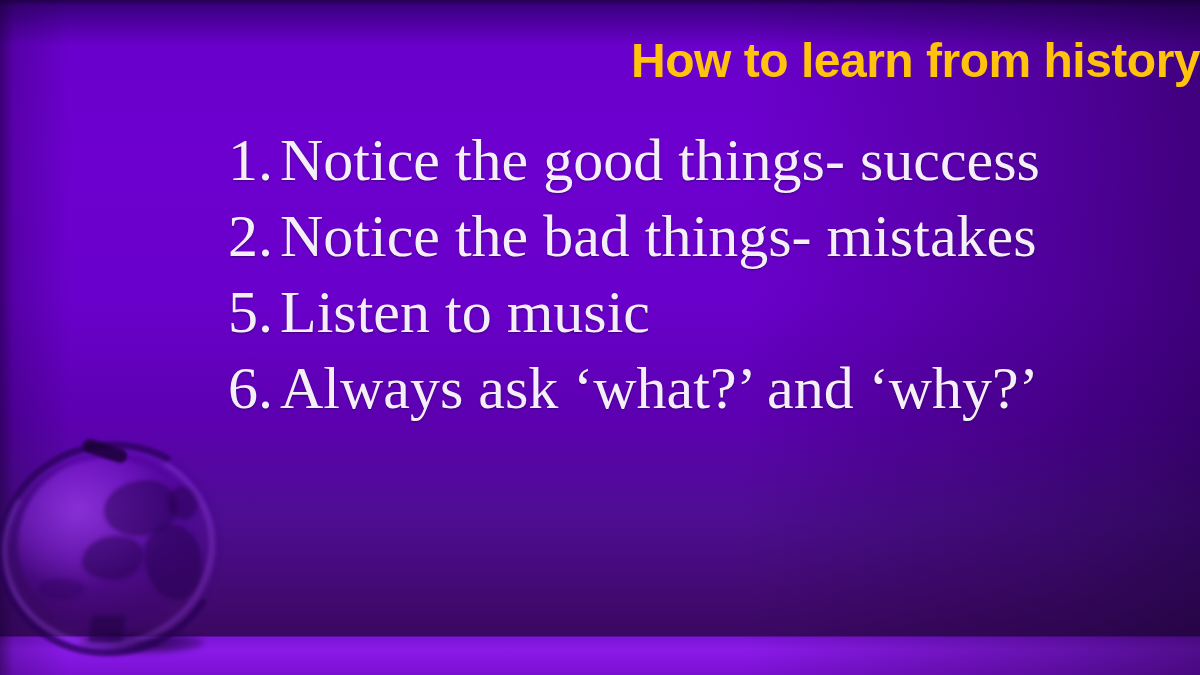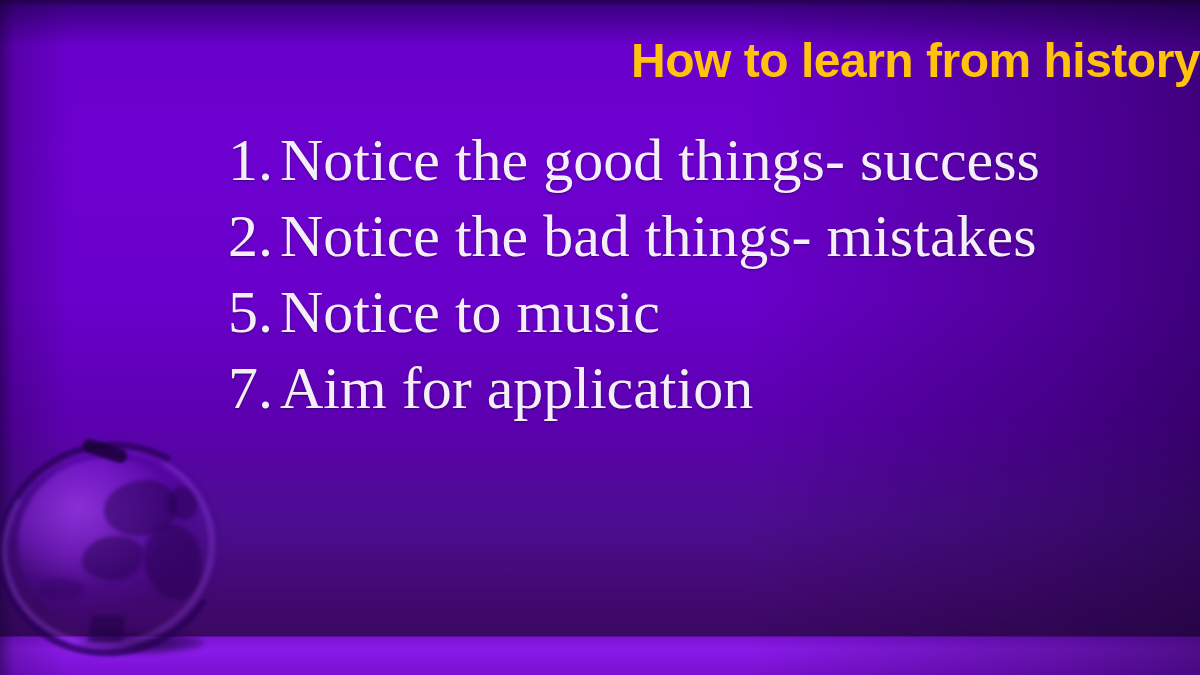--- a/index.html
+++ b/index.html
@@ -199,20 +199,20 @@
   <div id="title">How to learn from history</div>
 
   <ul id="list">
     <li>
       <span class="li-num">1.</span><span class="li-text">Notice the good things- success</span>
     </li>
     <li>
       <span class="li-num">2.</span><span class="li-text">Notice the bad things- mistakes</span>
     </li>
     <li>
-      <span class="li-num">5.</span><span class="li-text">Notice to music</span>
-    </li>
-    <li>
-      <span class="li-num">7.</span><span class="li-text">Aim for application</span>
+      <span class="li-num">5.</span><span class="li-text">Listen to music</span>
+    </li>
+    <li>
+      <span class="li-num">6.</span><span class="li-text">Always ask ‘what?’ and ‘why?’</span>
     </li>
   </ul>
 
 </div>
 
 </body></html>

